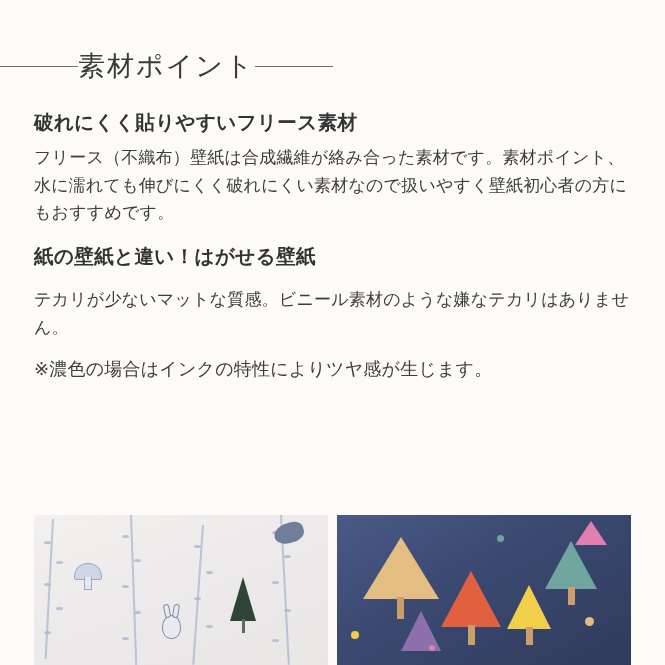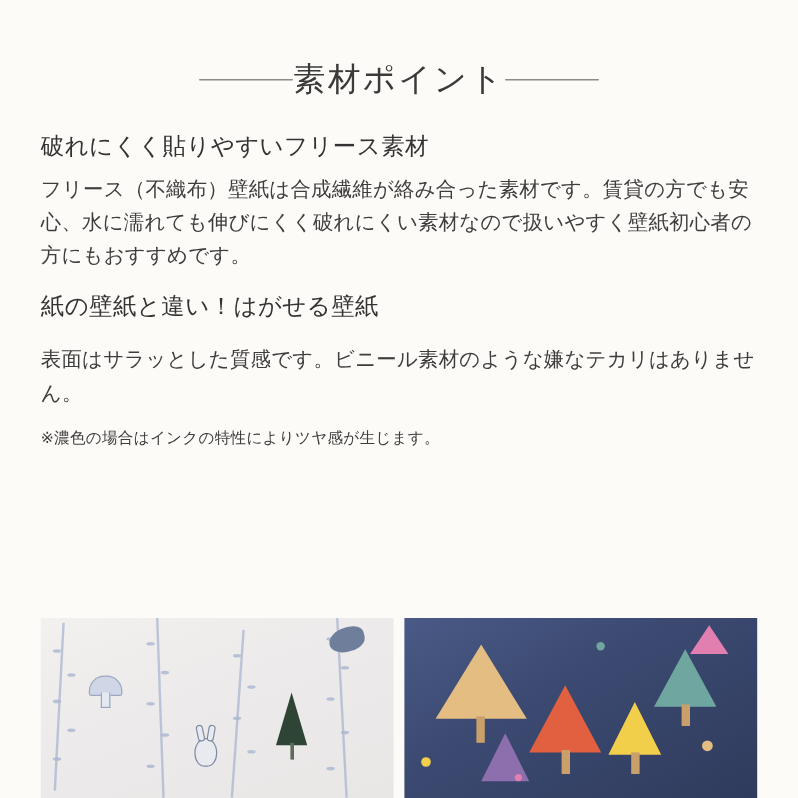--- a/index.html
+++ b/index.html
@@ -19,21 +19,21 @@
     width: 665px;
     height: 665px;
     position: relative;
     background: #fdfbf8;
   }
 
   
   .title-row {
     display: flex;
     align-items: center;
-    justify-content: center;
+    justify-content: flex-start;
     padding-top: 48px;
   }
   .title-rule {
     width: 78px;
     height: 1px;
     background: #6f6f6f;
   }
   .title-text {
     font-size: 27px;
     letter-spacing: 2px;
@@ -45,35 +45,35 @@
   
   .content {
     padding: 26px 34px 0 34px;
   }
   .section {
     margin-bottom: 17px;
   }
   .sec-head {
     font-size: 19.5px;
     color: #333333;
-    font-weight: 400;
+    font-weight: 700;
     letter-spacing: 0.4px;
     margin: 0 0 9px 0;
     line-height: 1.3;
   }
   .sec-body {
     font-size: 17px;
     color: #3d3d3d;
     line-height: 1.62;
     letter-spacing: 0.2px;
     margin: 0;
     font-weight: 400;
   }
   .note {
-    font-size: 13px;
+    font-size: 18px;
     color: #3d3d3d;
     line-height: 1.6;
     margin: 14px 0 0 0;
     letter-spacing: 0.2px;
   }
 
   
   .photos {
     position: absolute;
     left: 34px;
@@ -188,29 +188,29 @@
   <div class="title-row">
     <span class="title-rule"></span>
     <span class="title-text">素材ポイント</span>
     <span class="title-rule"></span>
   </div>
 
   <div class="content">
 
     <div class="section">
       <h2 class="sec-head">破れにくく貼りやすいフリース素材</h2>
-      <p class="sec-body">フリース（不織布）壁紙は合成繊維が絡み合った素材です。賃貸の方でも安心、水に濡れても伸びにくく破れにくい素材なので扱いやすく壁紙初心者の方にもおすすめです。</p>
+      <p class="sec-body">フリース（不織布）壁紙は合成繊維が絡み合った素材です。素材ポイント、水に濡れても伸びにくく破れにくい素材なので扱いやすく壁紙初心者の方にもおすすめです。</p>
     </div>
 
     <div class="section">
       <h2 class="sec-head">紙の壁紙と違い！はがせる壁紙</h2>
     </div>
 
     <div class="section">
-      <p class="sec-body">表面はサラッとした質感です。ビニール素材のような嫌なテカリはありません。</p>
+      <p class="sec-body">テカリが少ないマットな質感。ビニール素材のような嫌なテカリはありません。</p>
       <p class="note">※濃色の場合はインクの特性によりツヤ感が生じます。</p>
     </div>
 
   </div>
 
   <div class="photos">
 
     <div class="photo photo-left">
 
       <div class="pl-vine" style="left:18px; top:4px; height:140px; transform:rotate(3deg);"></div>

